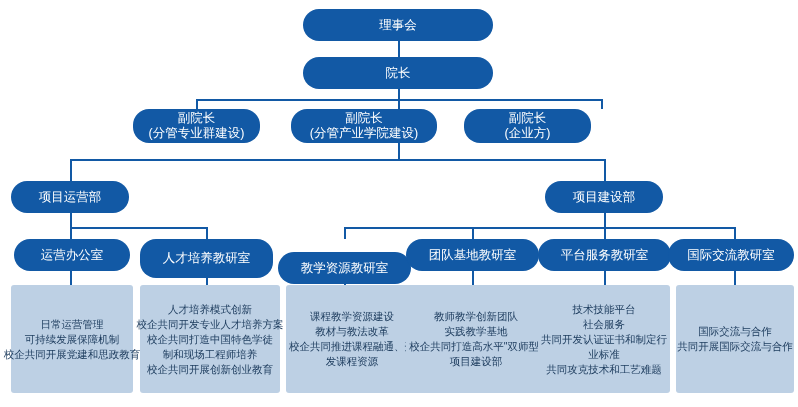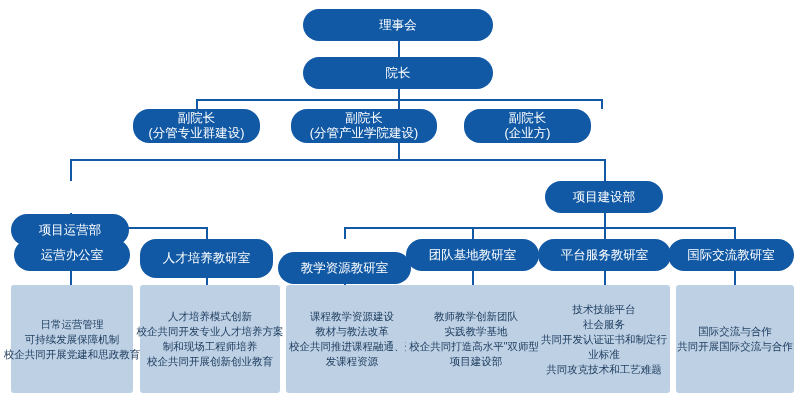--- a/index.html
+++ b/index.html
@@ -115,21 +115,21 @@
   <div class="node" style="left:291px; top:109px; width:146px; height:34px;">
     <span>副院长</span>
     <span class="line2">(分管产业学院建设)</span>
   </div>
 
   <div class="node" style="left:464px; top:109px; width:127px; height:34px;">
     <span>副院长</span>
     <span class="line2">(企业方)</span>
   </div>
 
-  <div class="node" style="left:11px; top:181px; width:118px; height:32px;margin-top:33px;">
+  <div class="node" style="left:11px; top:181px; width:118px; height:32px;">
     <span>项目运营部</span>
   </div>
 
   <div class="node" style="left:545px; top:181px; width:118px; height:32px;">
     <span>项目建设部</span>
   </div>
 
   <div class="node" style="left:14px; top:239px; width:116px; height:32px;">
     <span>运营办公室</span>
   </div>
@@ -156,20 +156,21 @@
 
   <div class="leafbox" style="left:11px; top:285px; width:122px; height:108px;">
     <span>日常运营管理</span>
     <span>可持续发展保障机制</span>
     <span>校企共同开展党建和思政教育</span>
   </div>
 
   <div class="leafbox" style="left:140px; top:285px; width:140px; height:108px;">
     <span>人才培养模式创新</span>
     <span>校企共同开发专业人才培养方案</span>
+    <span>校企共同打造中国特色学徒</span>
     <span>制和现场工程师培养</span>
     <span>校企共同开展创新创业教育</span>
   </div>
 
   <div class="leafbox" style="left:286px; top:285px; width:132px; height:108px;">
     <span>课程教学资源建设</span>
     <span>教材与教法改革</span>
     <span>校企共同推进课程融通、开</span>
     <span>发课程资源</span>
   </div>

